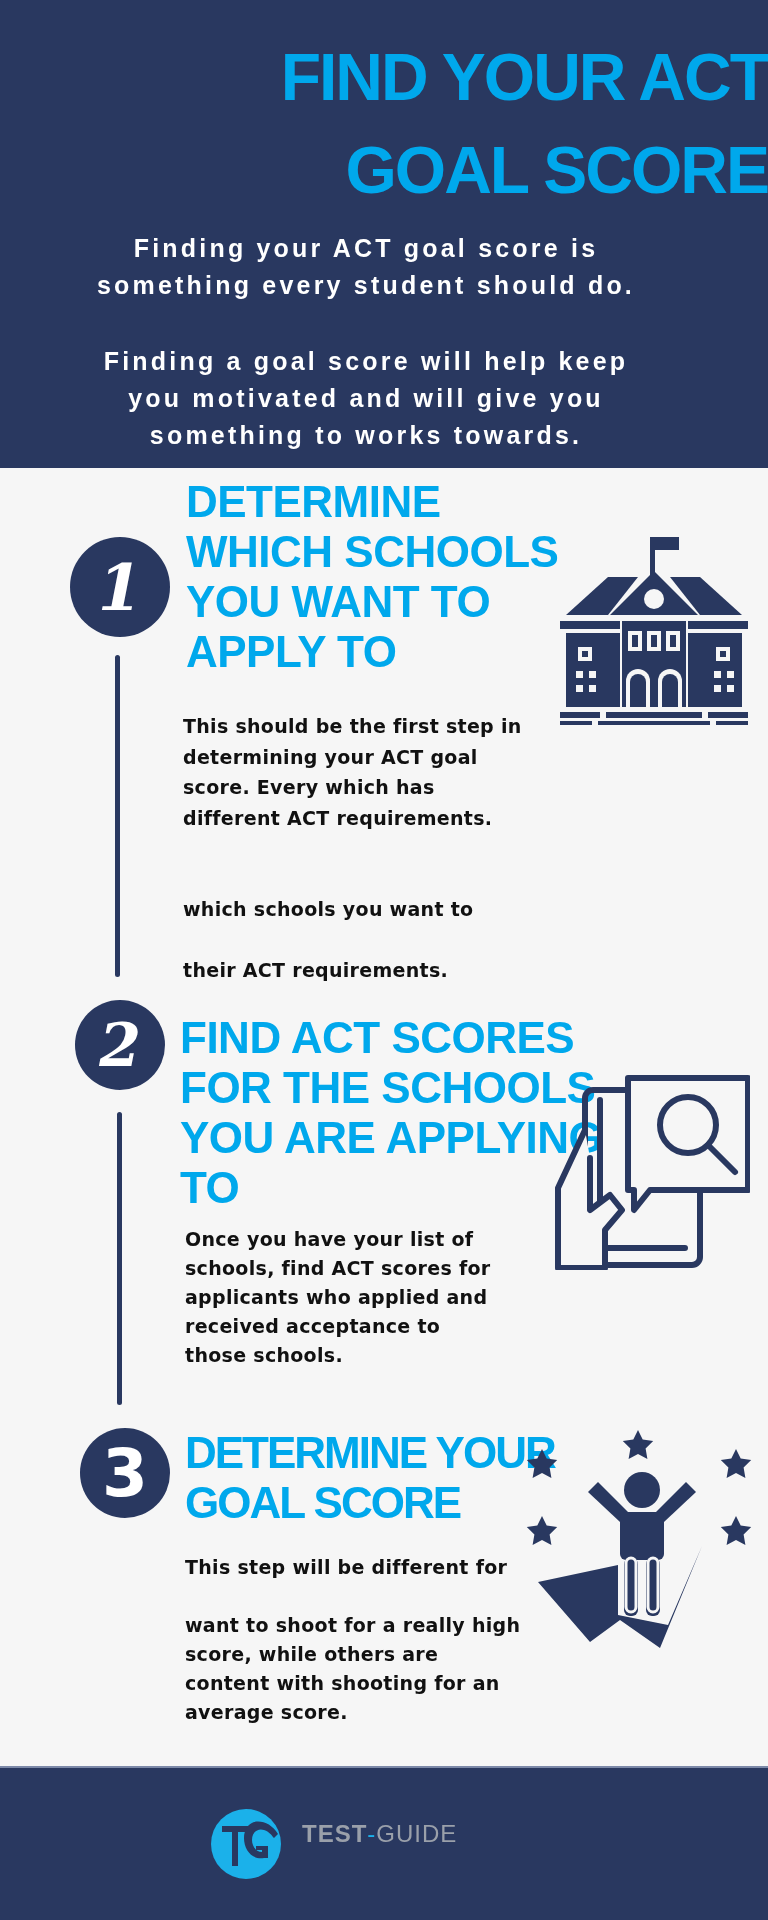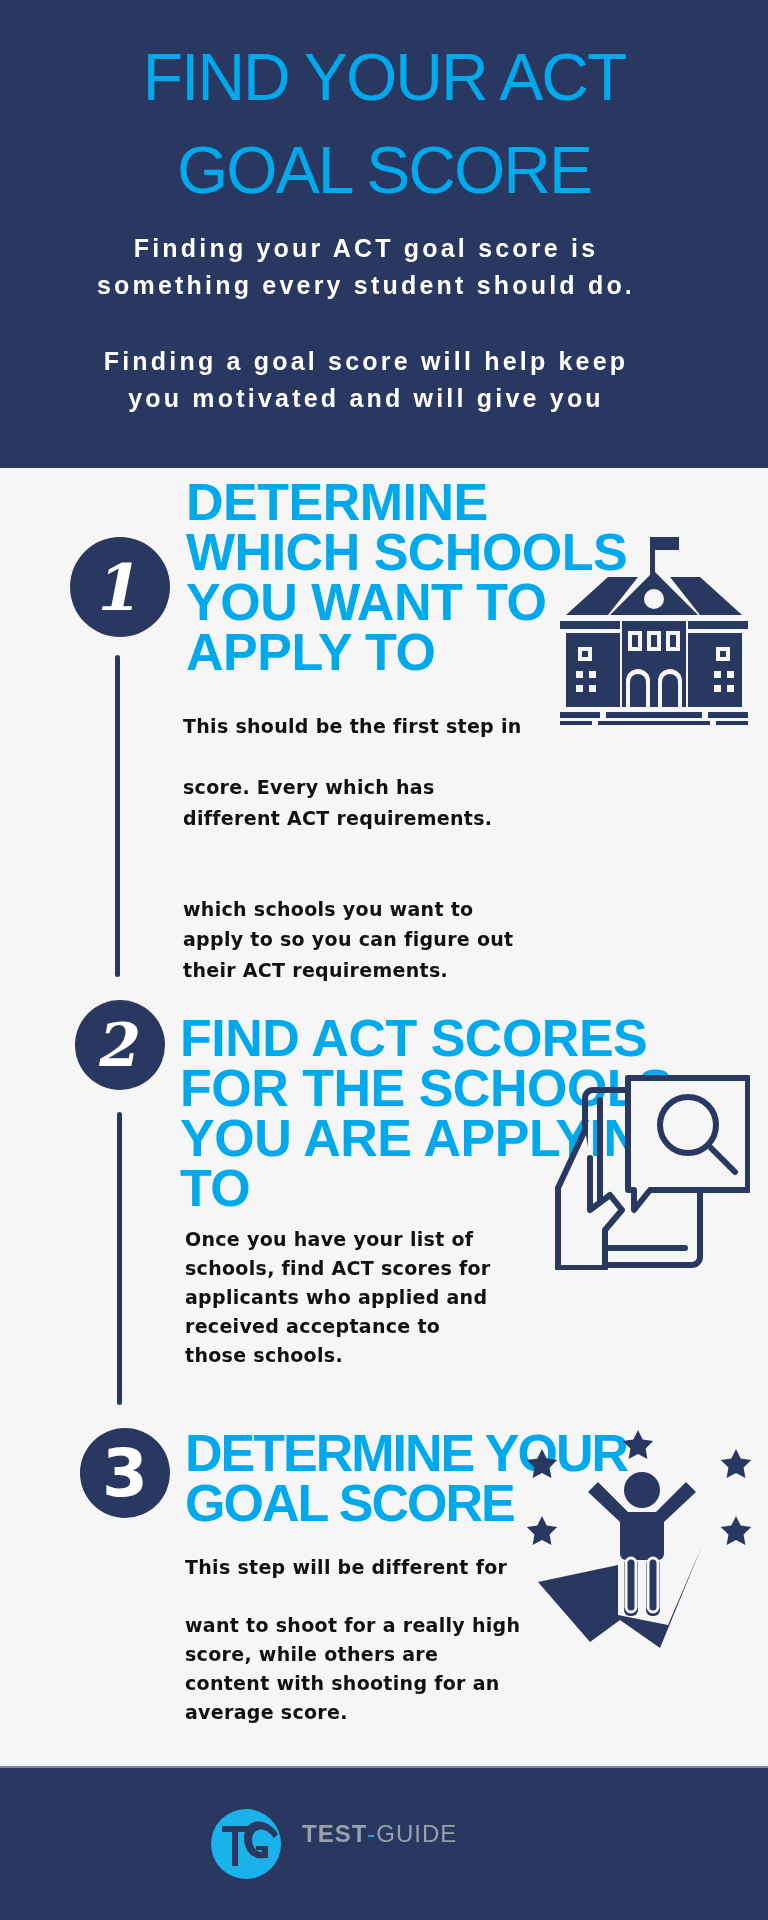--- a/index.html
+++ b/index.html
@@ -1,30 +1,30 @@
 <!DOCTYPE html>
 <html><head>
   <meta charset="utf-8">
   <style>
     * { margin: 0; padding: 0; box-sizing: border-box; }
     html, body { width: 768px; height: 1920px; overflow: hidden; }
     body { background: #f6f6f6; position: relative; font-family: "Liberation Sans", sans-serif; }
 
     .header { position: absolute; left: 0; top: 0; width: 768px; height: 468px; background: #293860; }
-    .title { position: absolute; left: 0; width: 768px; text-align: center; color: #00a8ec; font-weight: 400; font-size: 66px; letter-spacing: -2px; line-height: 1; }
+    .title { position: absolute; left: 0; width: 768px; text-align: right; color: #00a8ec; font-weight: 700; font-size: 66px; letter-spacing: -2px; line-height: 1; }
     .title.l1 { top: 44px; }
     .title.l2 { top: 137px; }
     .intro { position: absolute; left: 0; width: 732px; text-align: center; color: #ffffff; font-weight: 700; font-size: 25px; letter-spacing: 3.2px; line-height: 37px; }
     .intro.p1 { top: 230px; }
     .intro.p2 { top: 343px; }
 
     .step-circle { position: absolute; border-radius: 50%; background: #293860; color: #ffffff; display: flex; align-items: center; justify-content: center; font-family: "DejaVu Serif", serif; font-style: italic; font-weight: 700; }
     .vline { position: absolute; width: 5px; background: #293860; border-radius: 3px; }
 
-    .heading { position: absolute; color: #00a8ec; font-weight: 700; font-size: 52px; line-height: 50px; letter-spacing: -0.5px; }
+    .heading { position: absolute; color: #00a8ec; font-weight: 700; font-size: 44px; line-height: 50px; letter-spacing: -0.5px; }
     .body-text { position: absolute; color: #111111; font-family: "DejaVu Sans", sans-serif; font-weight: 700; font-size: 19px; line-height: 30.5px; letter-spacing: 0.3px; }
     .body-text p + p { margin-top: 30px; }
     .illus { position: absolute; }
 
     .footer { position: absolute; left: 0; top: 1766px; width: 768px; height: 154px; background: #293860; border-top: 2px solid #7c89a8; }
     .logo-mark { position: absolute; left: 208px; top: 1806px; }
     .logo-text { position: absolute; left: 302px; top: 1822px; font-size: 24px; color: #9aa0aa; letter-spacing: 1px; line-height: 1; }
     .logo-text .bold { font-weight: 700; }
     .logo-text .dash { color: #1bb1ea; font-weight: 400; }
     .logo-text .light { font-weight: 400; }
@@ -35,43 +35,44 @@
 <div class="header"></div>
 <div class="title l1">FIND YOUR ACT</div>
 <div class="title l2">GOAL SCORE</div>
 <div class="intro p1">
   <div>Finding your ACT goal score is</div>
   <div>something every student should do.</div>
 </div>
 <div class="intro p2">
   <div>Finding a goal score will help keep</div>
   <div>you motivated and will give you</div>
+  <div>something to works towards.</div>
 </div>
 
 <div class="step-circle" style="left:70px;top:537px;width:100px;height:100px;font-size:64px;">
   <span>1</span>
 </div>
 <div class="vline" style="left:115px;top:655px;height:322px;"></div>
 <div class="heading" style="left:186px;top:477px;">
   <div>DETERMINE</div>
   <div>WHICH SCHOOLS</div>
   <div>YOU WANT TO</div>
   <div>APPLY TO</div>
 </div>
 <div class="body-text" style="left:183px;top:690px;margin-top:21px;">
   <p>
     <span>This should be the first step in</span><br>
-    <br>
+    <span>determining your ACT goal</span><br>
     <span>score. Every which has</span><br>
     <span>different ACT requirements.</span>
   </p>
   <p>
     <br>
     <span>which schools you want to</span><br>
-    <span>apply to so you can figure out</span><br>
+    <br>
     <span>their ACT requirements.</span>
   </p>
 </div>
 <svg class="illus" style="left:558px;top:535px;" width="192" height="190" viewBox="0 0 192 190">
   <g fill="#293860">
 
     <rect x="92" y="2" width="5" height="38"></rect>
     <rect x="97" y="2" width="24" height="13"></rect>
 
     <polygon points="8,80 50,42 80,42 50,80"></polygon>

